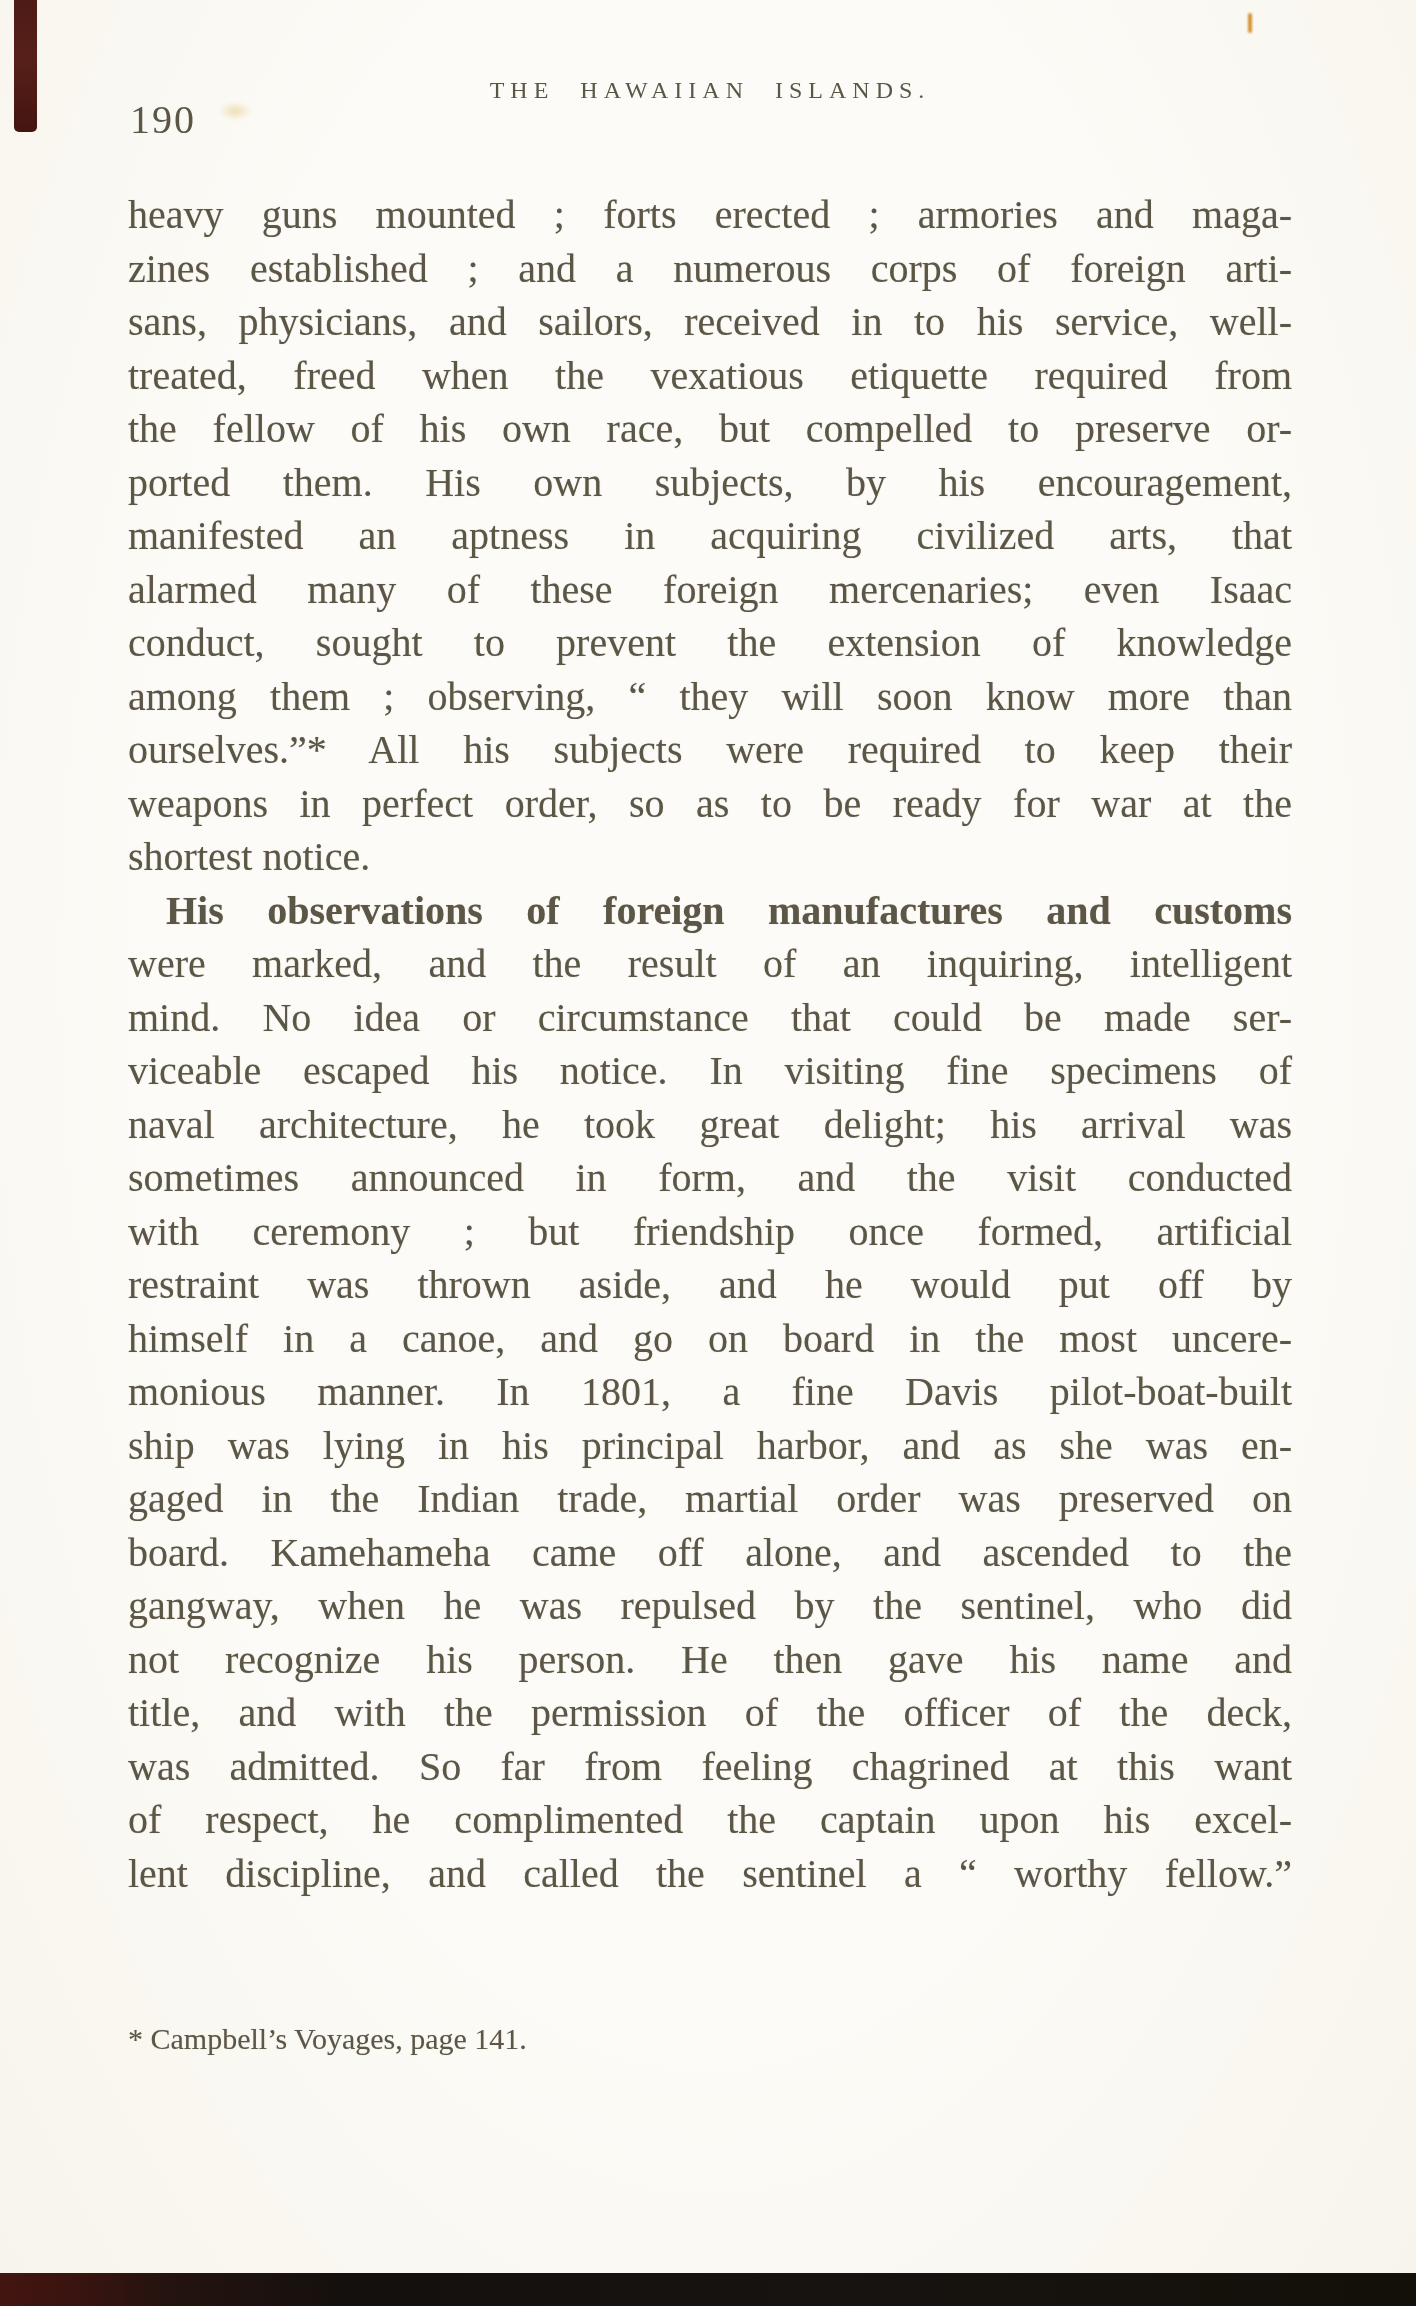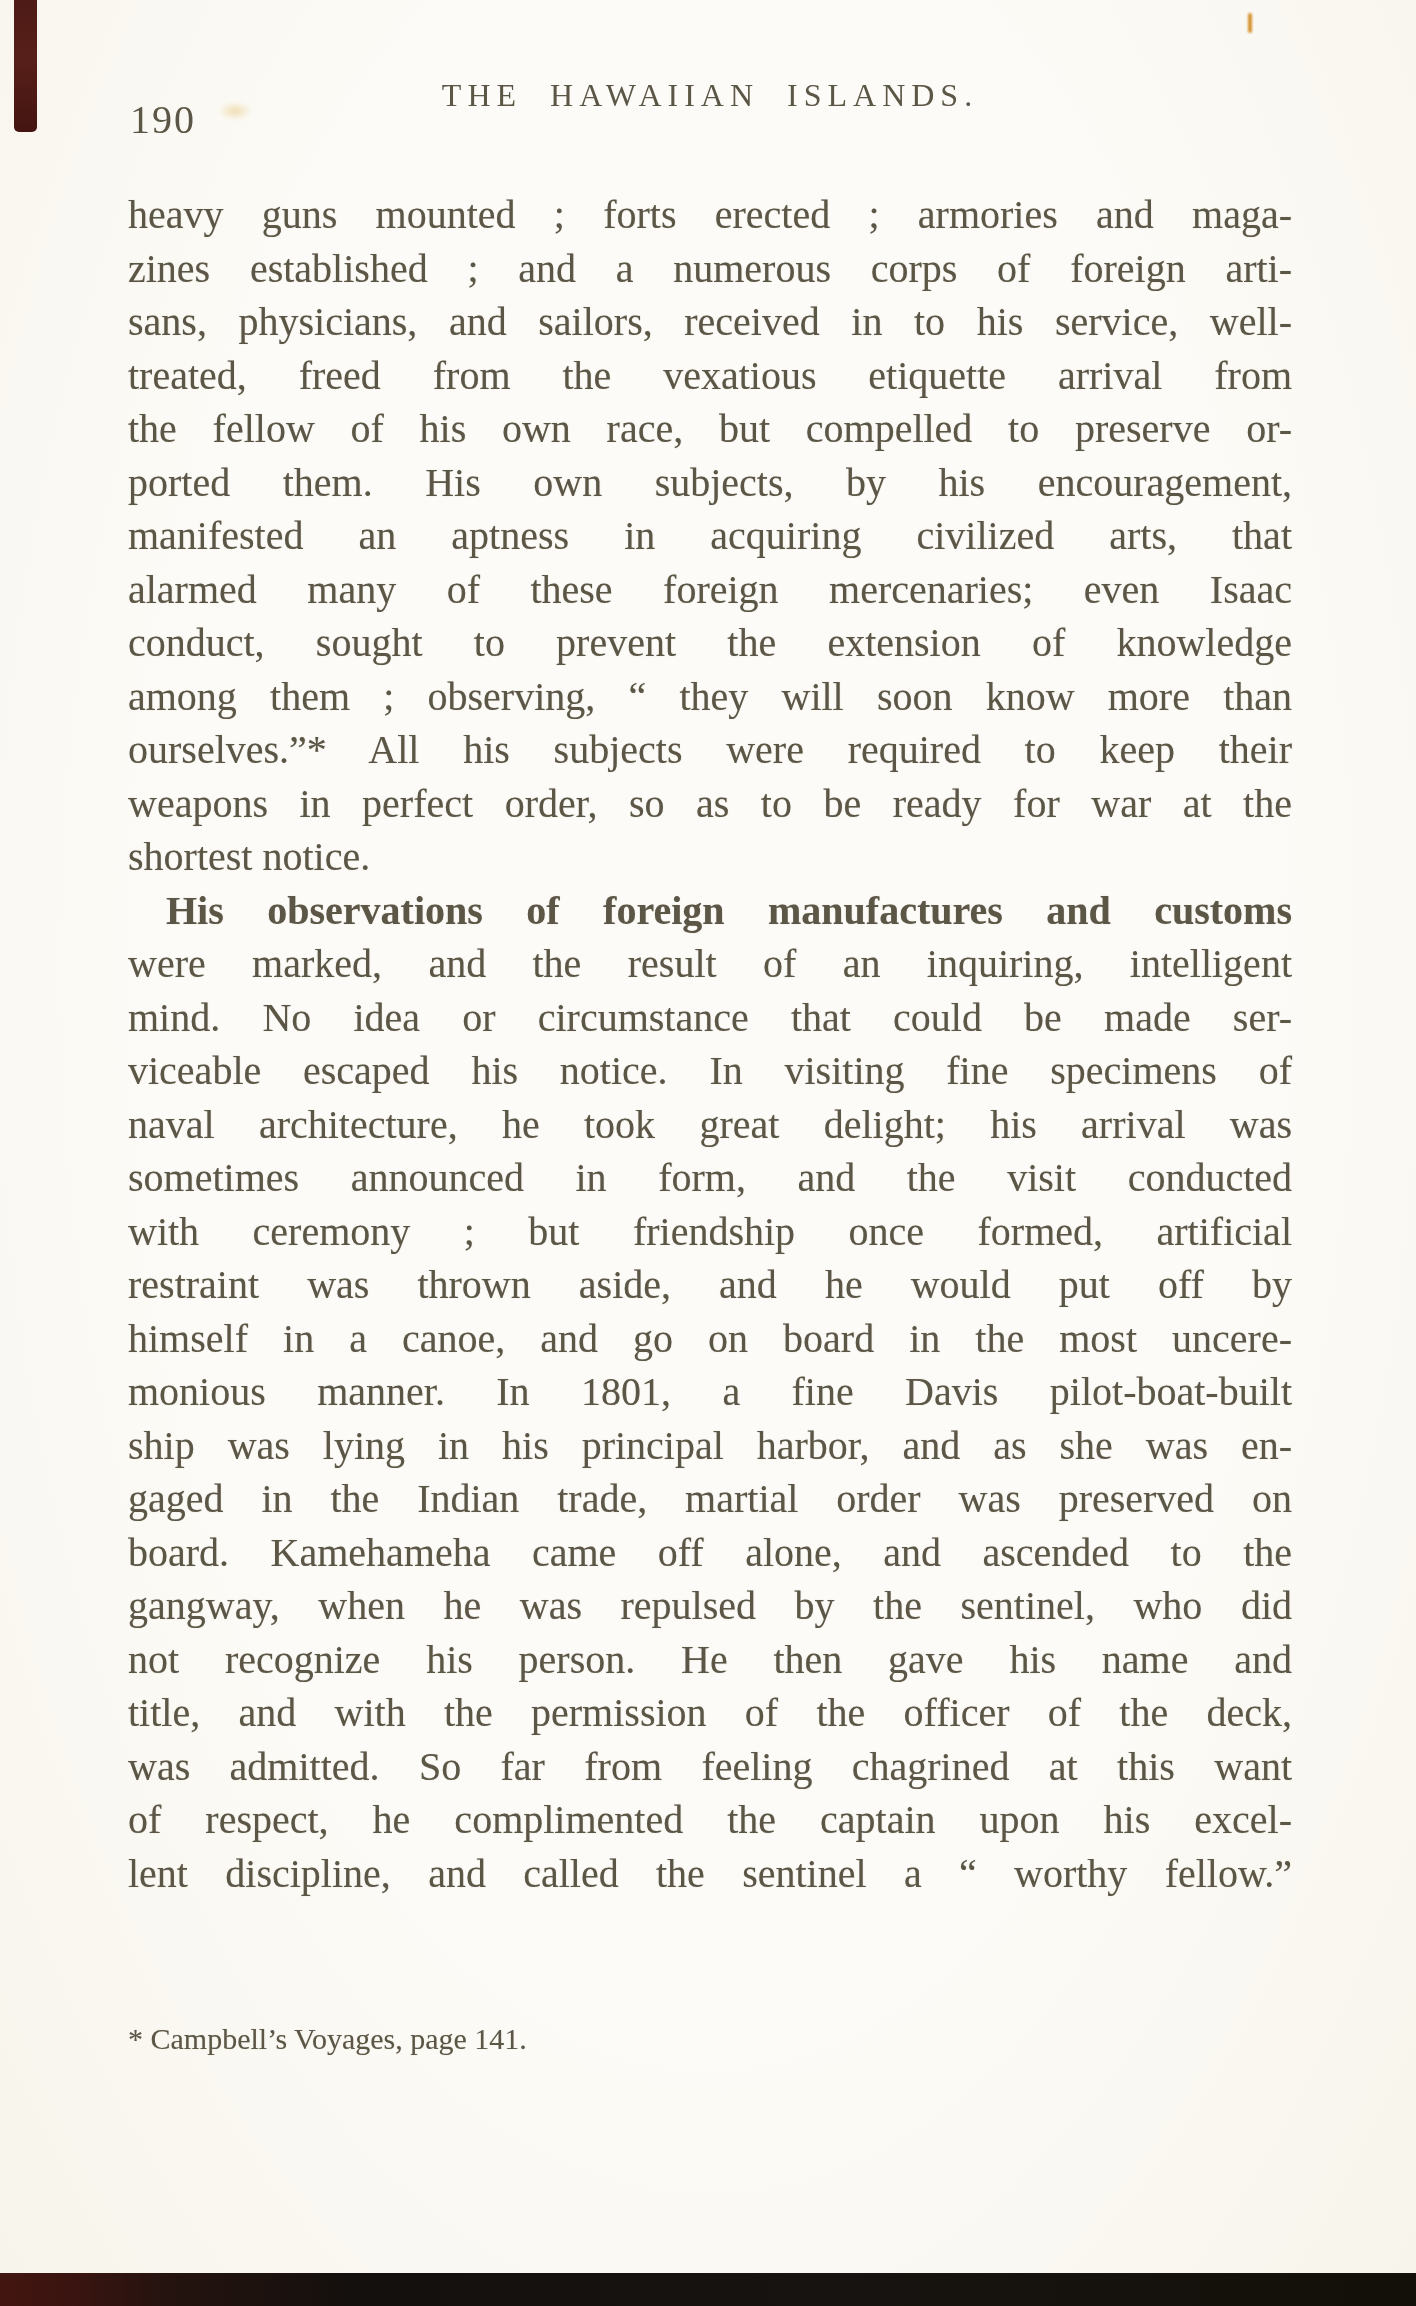--- a/index.html
+++ b/index.html
@@ -17,21 +17,21 @@
   }
   
   .header-band { position: absolute; top: 72px; left: 128px; width: 1164px; height: 50px; }
   .page-number {
     position: absolute; left: 2px; top: 0;
     font-size: 40px; color: var(--ink); letter-spacing: 2px; margin-top: 24px;
   }
   .running-title {
     position: absolute; left: 0; right: 0; top: 5px;
     text-align: center;
-    font-size: 32px; color: var(--ink);
+    font-size: 24px; color: var(--ink);
     letter-spacing: 6px; word-spacing: 14px;
   }
   
   .text-block {
     position: absolute; top: 188px; left: 128px; width: 1164px;
     color: var(--ink);
     font-size: 40px; line-height: 53.5px;
     text-shadow: 0 0 1px rgba(92,86,70,0.35);
   }
   .text-line { text-align: justify; text-align-last: justify; }
@@ -73,21 +73,21 @@
 
   <div class="header-band">
     <span class="page-number">190</span>
     <span class="running-title">THE HAWAIIAN ISLANDS.</span>
   </div>
 
   <div class="text-block" id="text-block">
       <div class="text-line">heavy guns mounted ; forts erected ; armories and maga-</div>
       <div class="text-line">zines established ; and a numerous corps of foreign arti-</div>
       <div class="text-line">sans, physicians, and sailors, received in to his service, well-</div>
-      <div class="text-line">treated, freed from the vexatious etiquette arrival from</div>
+      <div class="text-line">treated, freed when the vexatious etiquette required from</div>
       <div class="text-line">the fellow of his own race, but compelled to preserve or-</div>
       <div class="text-line">ported them. His own subjects, by his encouragement,</div>
       <div class="text-line">manifested an aptness in acquiring civilized arts, that</div>
       <div class="text-line">alarmed many of these foreign mercenaries; even Isaac</div>
       <div class="text-line">conduct, sought to prevent the extension of knowledge</div>
       <div class="text-line">among them ; observing, “ they will soon know more than</div>
       <div class="text-line">ourselves.”* All his subjects were required to keep their</div>
       <div class="text-line">weapons in perfect order, so as to be ready for war at the</div>
       <div class="text-line no-stretch">shortest notice.</div>
       <div class="text-line indent">His observations of foreign manufactures and customs</div>

